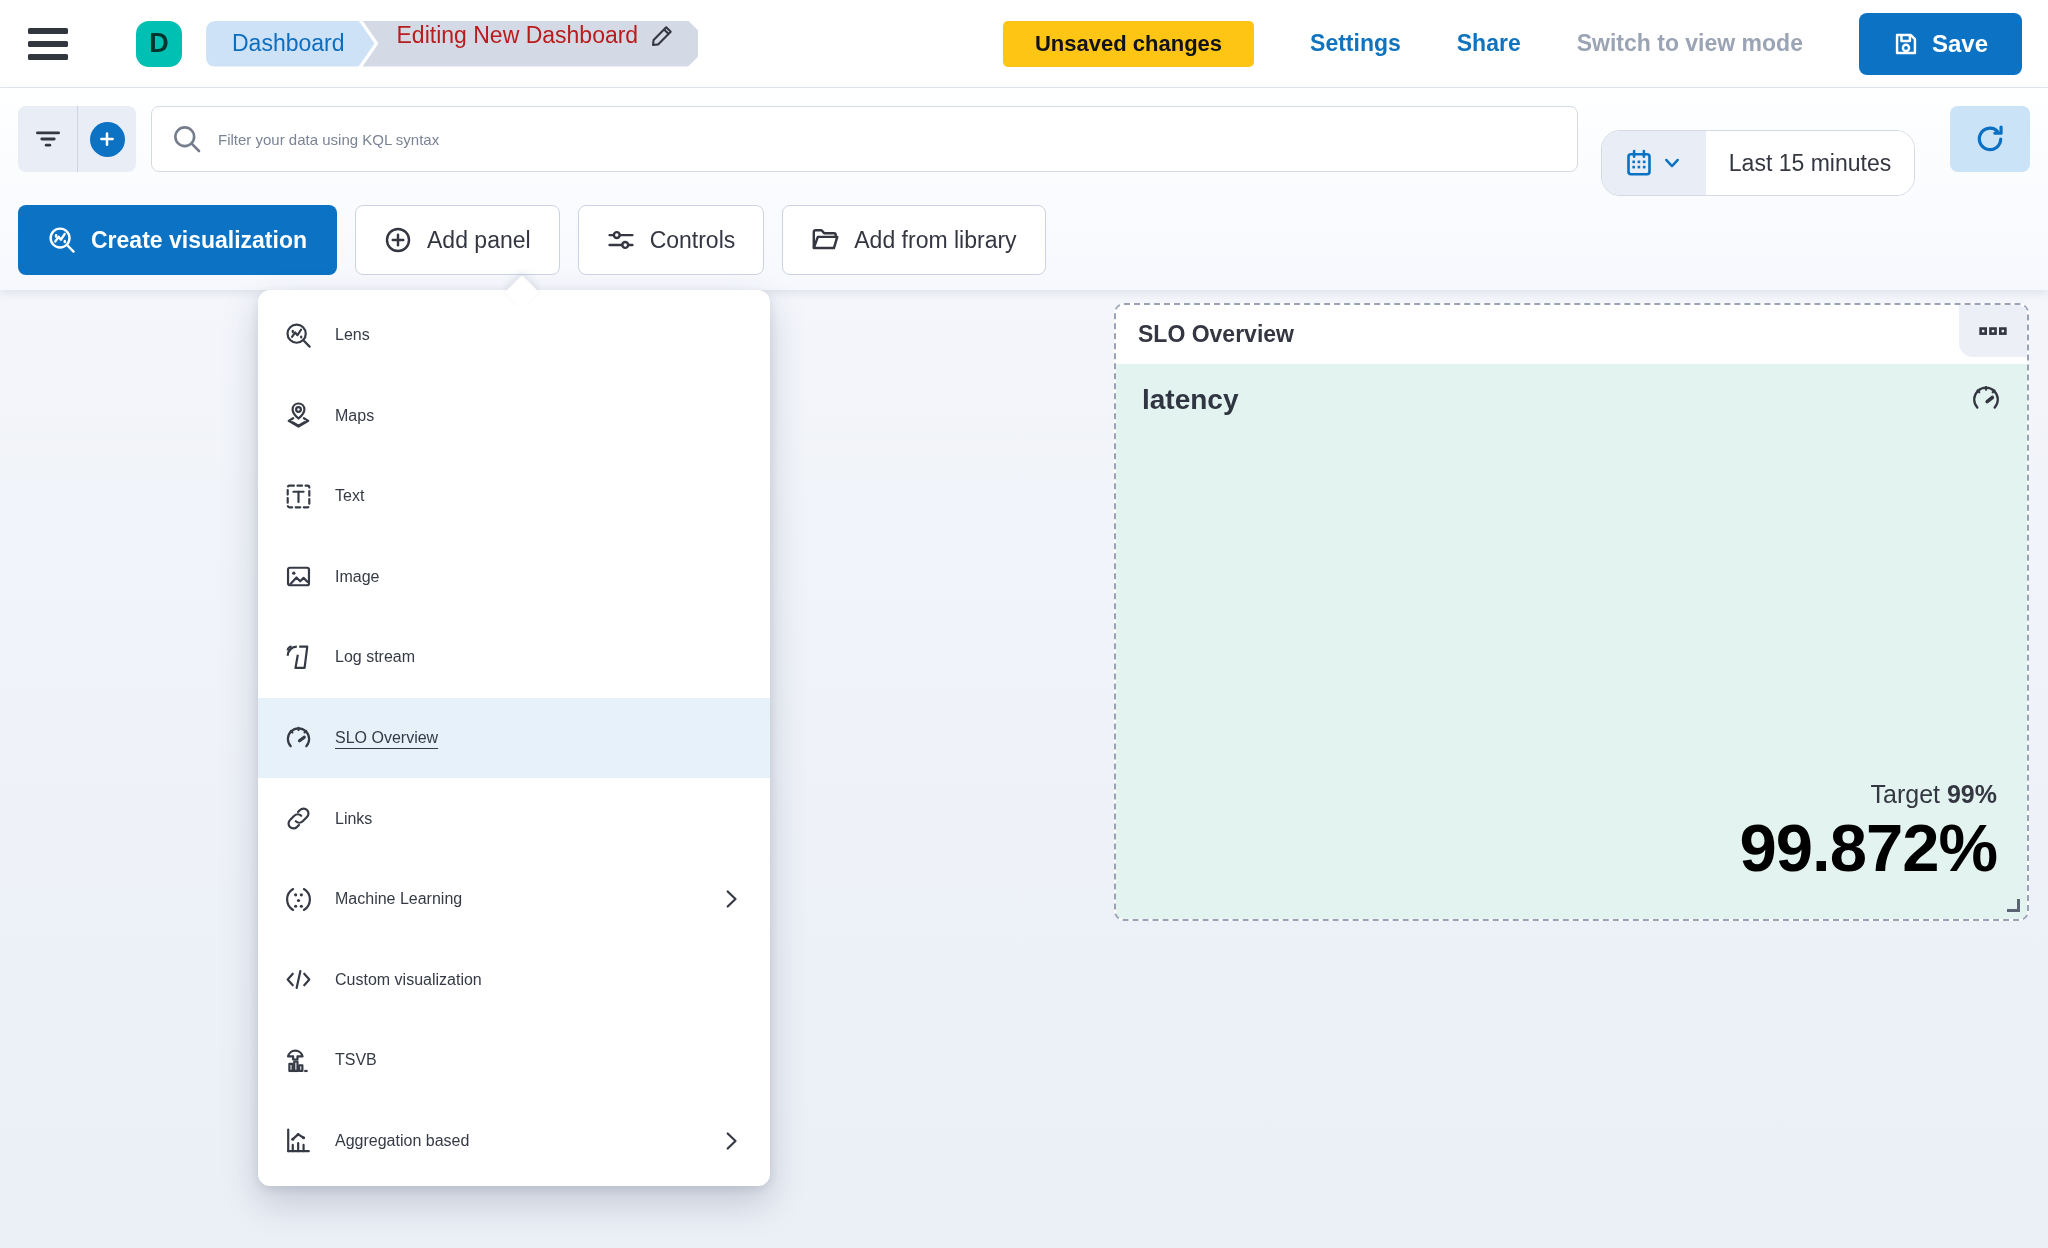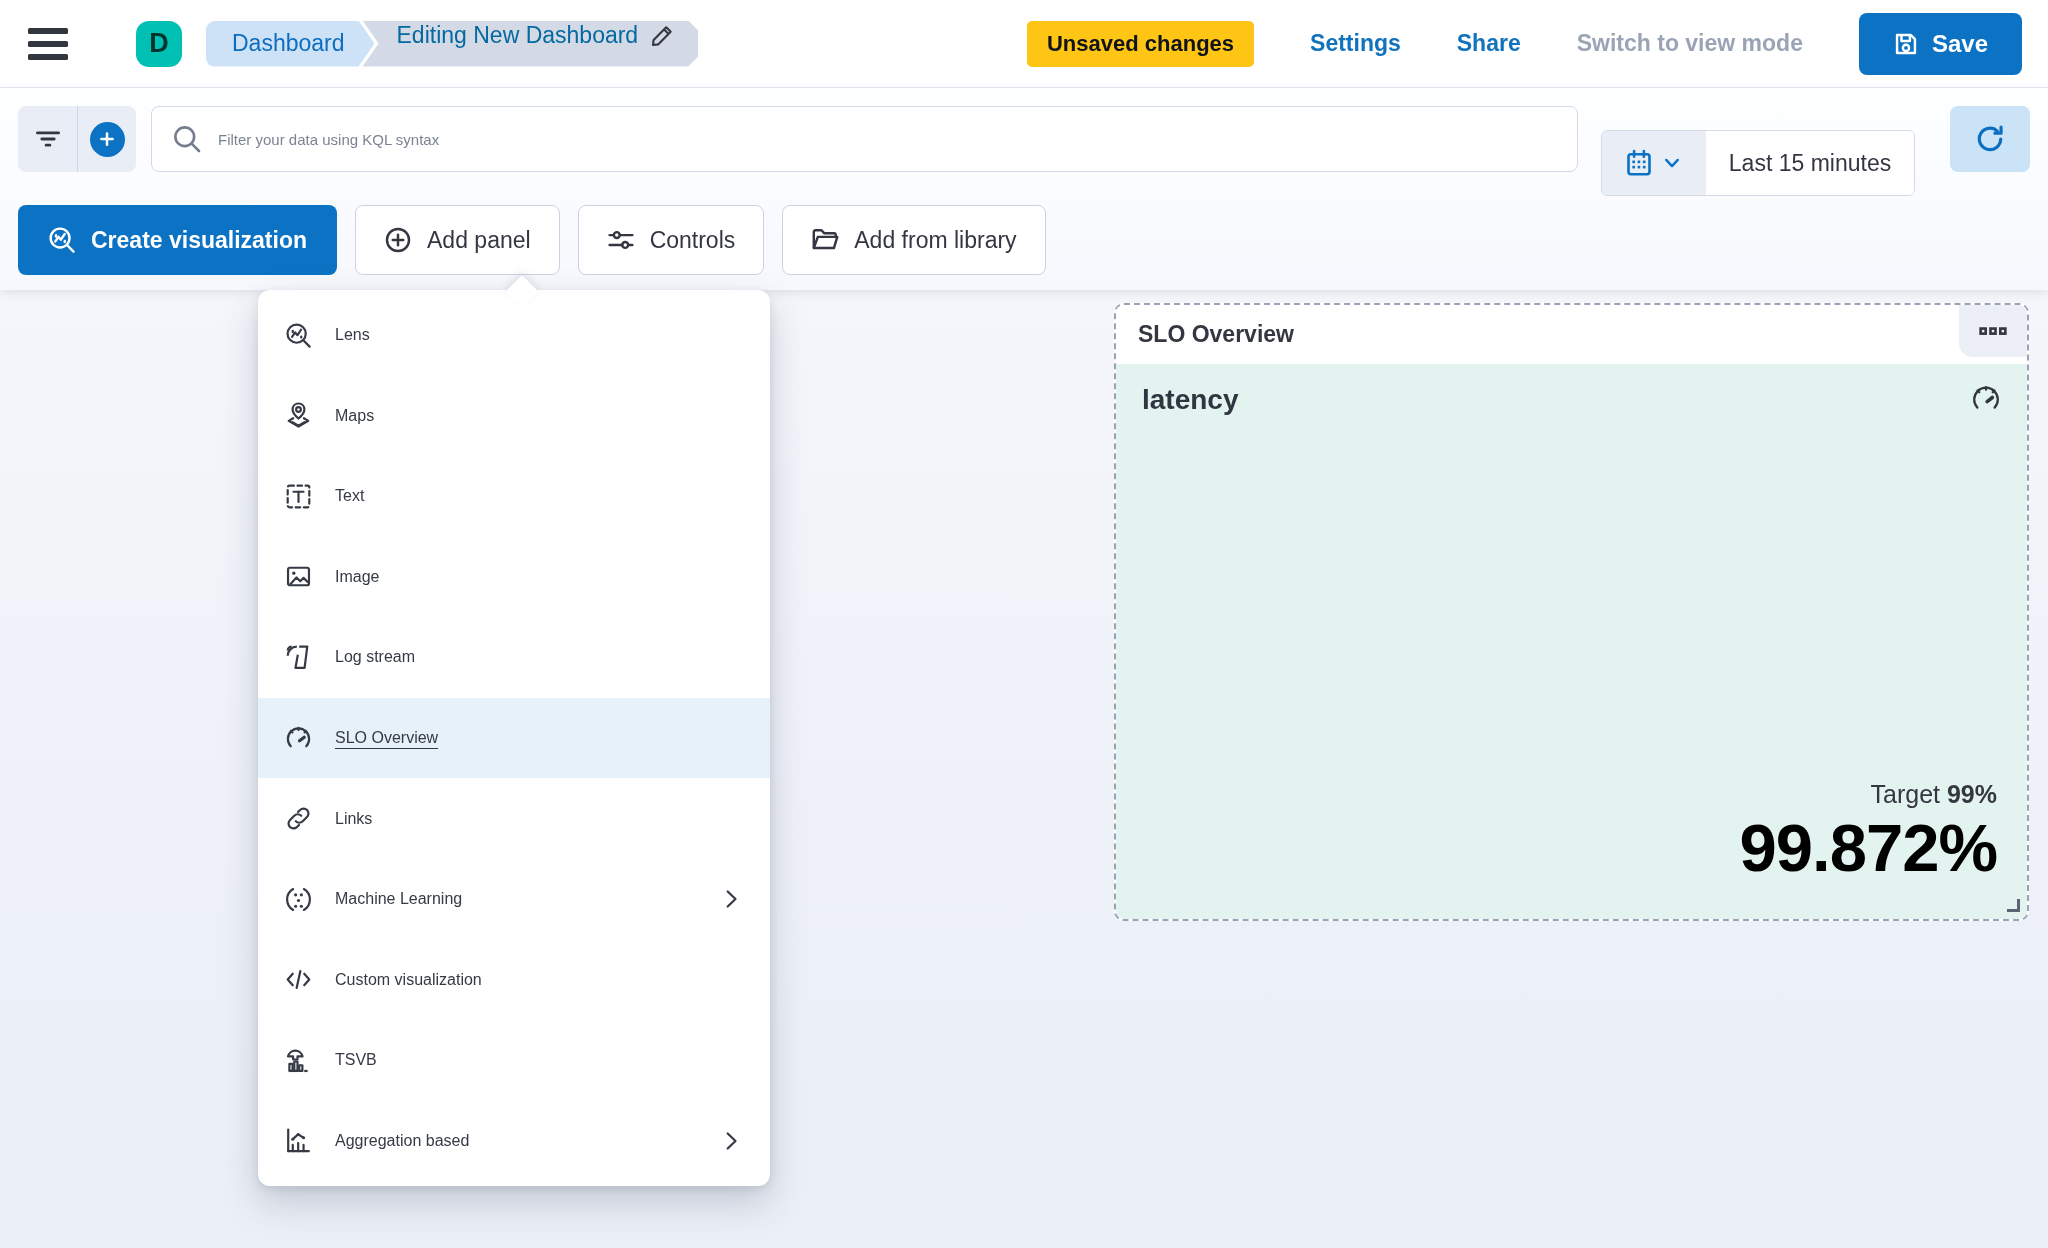--- a/index.html
+++ b/index.html
@@ -8,39 +8,39 @@
   .app { width:2048px; height:1248px; display:flex; flex-direction:column; }
 
   
   .top-bar { height:88px; flex:0 0 88px; display:flex; align-items:center; padding:0 26px 0 28px; background:#fff; border-bottom:1px solid #e3e9f2; }
   .hamburger { width:56px; height:56px; display:flex; flex-direction:column; justify-content:center; gap:7px; cursor:pointer; }
   .hamburger span { display:block; width:40px; height:6px; border-radius:1.5px; background:#32363e; }
   .avatar { width:46px; height:46px; border-radius:13px; background:#00bfb3; color:#00342e; font-size:27px; font-weight:700; display:flex; align-items:center; justify-content:center; margin-left:52px; }
   .crumbs { display:flex; align-items:center; margin-left:24px; height:46px; }
   .crumb { height:46px; display:flex; align-items:center; font-size:23px; }
   .crumb.blue { background:#cde2f6; color:#0d6dbf; font-weight:500; padding:0 30px 0 26px; clip-path:polygon(0 0, calc(100% - 16px) 0, 100% 50%, calc(100% - 16px) 100%, 0 100%); border-radius:9px 0 0 9px; }
-  .crumb.gray { background:#d3dae6; color:#0369a1; font-weight:500; padding:0 24px 16px 34px; margin-left:-12px; clip-path:polygon(0 0, calc(100% - 10px) 0, 100% 22%, 100% 78%, calc(100% - 10px) 100%, 0 100%, 16px 50%); }
+  .crumb.gray { background:#d3dae6; color:#b91c1c; font-weight:500; padding:0 24px 16px 34px; margin-left:-12px; clip-path:polygon(0 0, calc(100% - 10px) 0, 100% 22%, 100% 78%, calc(100% - 10px) 100%, 0 100%, 16px 50%); }
   .crumb.gray svg { margin-left:12px; }
   .top-right { margin-left:auto; display:flex; align-items:center; gap:56px; }
-  .badge-unsaved { background:#fec514; color:#101319; font-size:22px; font-weight:600; padding:10px 20px; border-radius:5px; }
+  .badge-unsaved { background:#fec514; color:#101319; font-size:22px; font-weight:600; padding:10px 32px; border-radius:5px; }
   .hlink { font-size:23px; font-weight:600; color:#1173bd; cursor:pointer; background:none; border:none; font-family:inherit; }
   .hlink.disabled { color:#9aa4b5; cursor:default; }
   .save-btn { display:flex; align-items:center; gap:13px; background:#0b72c4; color:#fff; font-size:24px; font-weight:600; border:none; border-radius:8px; padding:0 34px; height:62px; cursor:pointer; font-family:inherit; }
 
   
   .sub-header { background:linear-gradient(180deg,#feffff 0%,#f6f8fd 100%); box-shadow:0 3px 9px rgba(96,108,130,.14); position:relative; z-index:5; }
   .query-row { height:102px; display:flex; align-items:center; padding:0 18px; gap:15px; }
   .seg-group { display:flex; height:66px; border-radius:8px; overflow:hidden; background:#e9edf5; }
   .seg { width:59px; display:flex; align-items:center; justify-content:center; cursor:pointer; }
   .seg + .seg { border-left:1px solid #cdd5e4; }
   .plus-fab { width:35px; height:35px; border-radius:50%; background:#0b72c4; display:flex; align-items:center; justify-content:center; }
   .kql-input-wrap { flex:1; max-width:1448px; height:66px; background:#fff; border:1px solid #d3dae6; border-radius:8px; display:flex; align-items:center; padding:0 20px; gap:16px; }
   .kql-input { flex:1; border:none; outline:none; font-size:15px; color:#343741; font-family:inherit; background:transparent; }
   .kql-input::placeholder { color:#7b8494; opacity:1; }
-  .time-picker { display:flex; height:66px; border:1px solid #d3dae6; border-radius:6px; overflow:hidden; margin-left:8px;margin-top:48px; }
+  .time-picker { display:flex; height:66px; border:1px solid #d3dae6; border-radius:19px; overflow:hidden; margin-left:8px;margin-top:48px; }
   .tp-cal { width:104px; background:#e9edf5; display:flex; align-items:center; justify-content:center; gap:8px; cursor:pointer; }
   .tp-label { width:208px; background:#fff; display:flex; align-items:center; justify-content:center; font-size:23px; color:#343741; cursor:pointer; }
   .refresh-btn { width:80px; height:66px; margin-left:20px; background:#cbe3f7; border:none; border-radius:8px; display:flex; align-items:center; justify-content:center; cursor:pointer; }
 
   .toolbar-row { height:100px; display:flex; align-items:center; padding:0 18px; gap:18px; }
   .btn { display:flex; align-items:center; gap:15px; height:70px; border-radius:8px; font-size:23px; font-family:inherit; cursor:pointer; }
   .btn-primary { background:#0b72c4; color:#fff; font-weight:600; border:none; padding:0 30px; }
   .btn-ghost { background:#fff; color:#343741; font-weight:500; border:1px solid #cbd3e2; padding:0 28px; }
 
   

